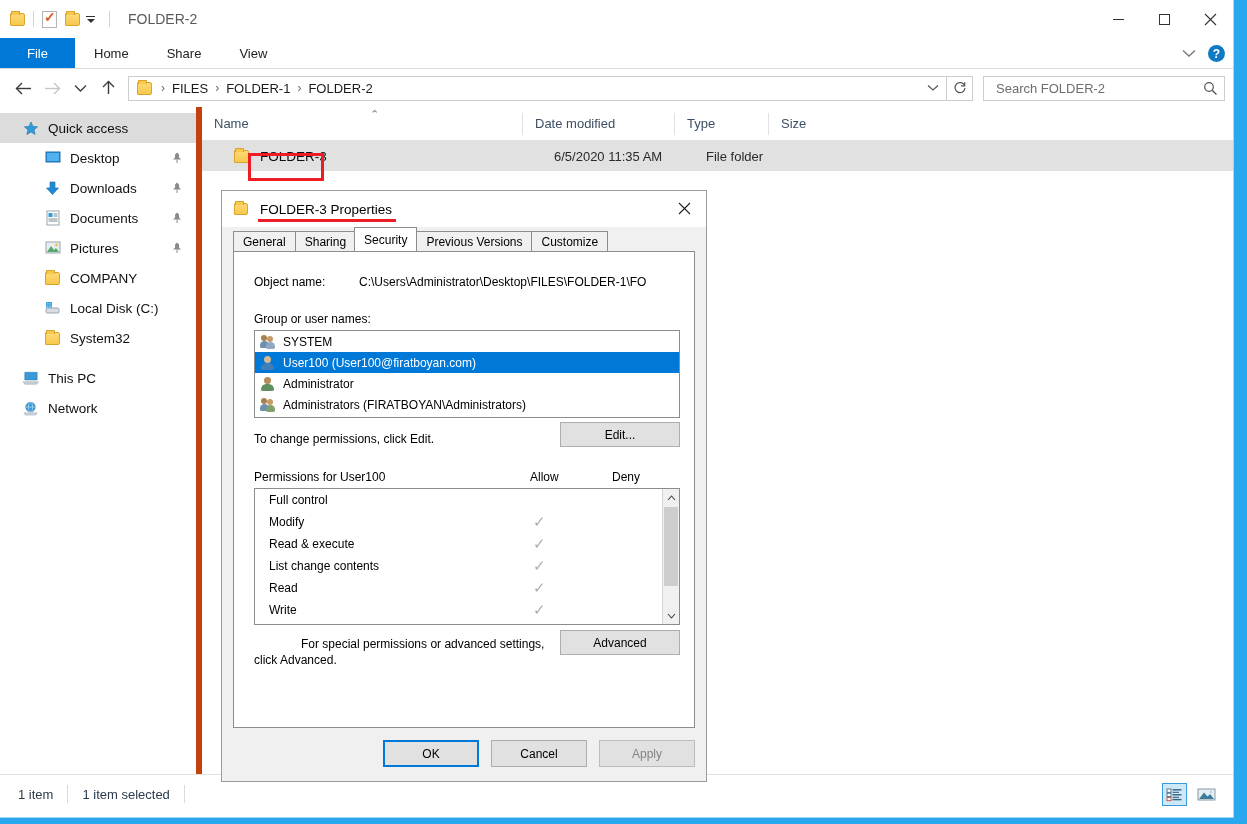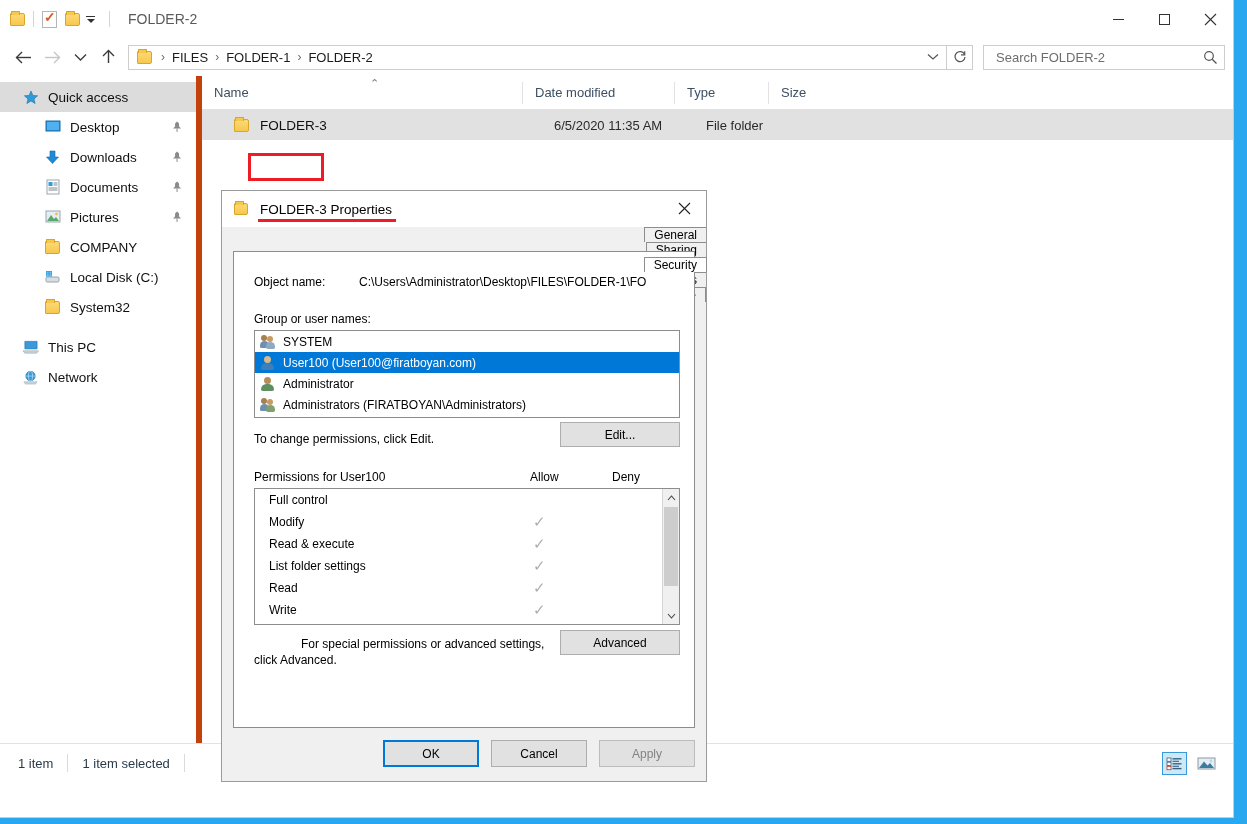--- a/index.html
+++ b/index.html
@@ -213,21 +213,21 @@
     padding-left: 12px; position: relative;
   }
   .dlg-title .folder-ico { width:14px;height:12px; }
   .dlg-title-txt { font-size: 13.5px; color: #000; margin-left: 12px; }
   .dlg-close {
     position: absolute; right: 0; top: 0; width: 44px; height: 35px;
     display: flex; align-items: center; justify-content: center; color: #222; font-size: 15px;
   }
   .tabstrip {
     display: flex; align-items: flex-end; height: 24px;
-    padding-left: 11px; background: #f0f0f0; position: relative; flex-direction: column;
+    padding-left: 11px; background: #f0f0f0; position: relative;
   }
   .tab {
     height: 20px; padding: 0 9px; background: #f0f0f0;
     border: 1px solid #8d8d8d; border-bottom: none; border-right: none;
     display: flex; align-items: center; font-size: 12px; color: #000;
     position: relative; z-index: 1;
   }
   .tab:last-child { border-right: 1px solid #8d8d8d; }
   .tab.active {
     background: #fff; height: 24px; z-index: 3;
@@ -313,20 +313,34 @@
         </div>
         <div class="tb-btn close">
           <svg width="13" height="13" viewBox="0 0 13 13">
               <line x1="1" y1="1" x2="12" y2="12" stroke="#333" stroke-width="1.1"></line>
               <line x1="12" y1="1" x2="1" y2="12" stroke="#333" stroke-width="1.1"></line>
             </svg>
         </div>
       </div>
     </div>
 
+    <div class="ribbon">
+      <div class="rb-file">File</div>
+      <div class="rb-tab">Home</div>
+      <div class="rb-tab">Share</div>
+      <div class="rb-tab">View</div>
+      <div class="rb-right">
+        <div class="rb-chev">
+          <svg width="14" height="9" viewBox="0 0 14 9">
+              <polyline points="1,1.5 7,7 13,1.5" fill="none" stroke="#777" stroke-width="1.3"></polyline>
+            </svg>
+        </div>
+        <div class="help-ico">?</div>
+      </div>
+    </div>
 
     <div class="addrrow">
       <div class="nav-btn">
         <svg width="18" height="15" viewBox="0 0 18 15">
             <polyline points="7,2 1.5,7.5 7,13" fill="none" stroke="#3b3b3b" stroke-width="1.4"></polyline>
             <line x1="1.5" y1="7.5" x2="16" y2="7.5" stroke="#3b3b3b" stroke-width="1.4"></line>
           </svg>
       </div>
       <div class="nav-btn dim">
         <svg width="18" height="15" viewBox="0 0 18 15">
@@ -627,21 +641,21 @@
         </div>
         <div class="perm-row">
           <span class="pname">Modify</span>
           <span class="chk-allow">✓</span>
         </div>
         <div class="perm-row">
           <span class="pname">Read &amp; execute</span>
           <span class="chk-allow">✓</span>
         </div>
         <div class="perm-row">
-          <span class="pname">List folder settings</span>
+          <span class="pname">List change contents</span>
           <span class="chk-allow">✓</span>
         </div>
         <div class="perm-row">
           <span class="pname">Read</span>
           <span class="chk-allow">✓</span>
         </div>
         <div class="perm-row">
           <span class="pname">Write</span>
           <span class="chk-allow">✓</span>
         </div>

